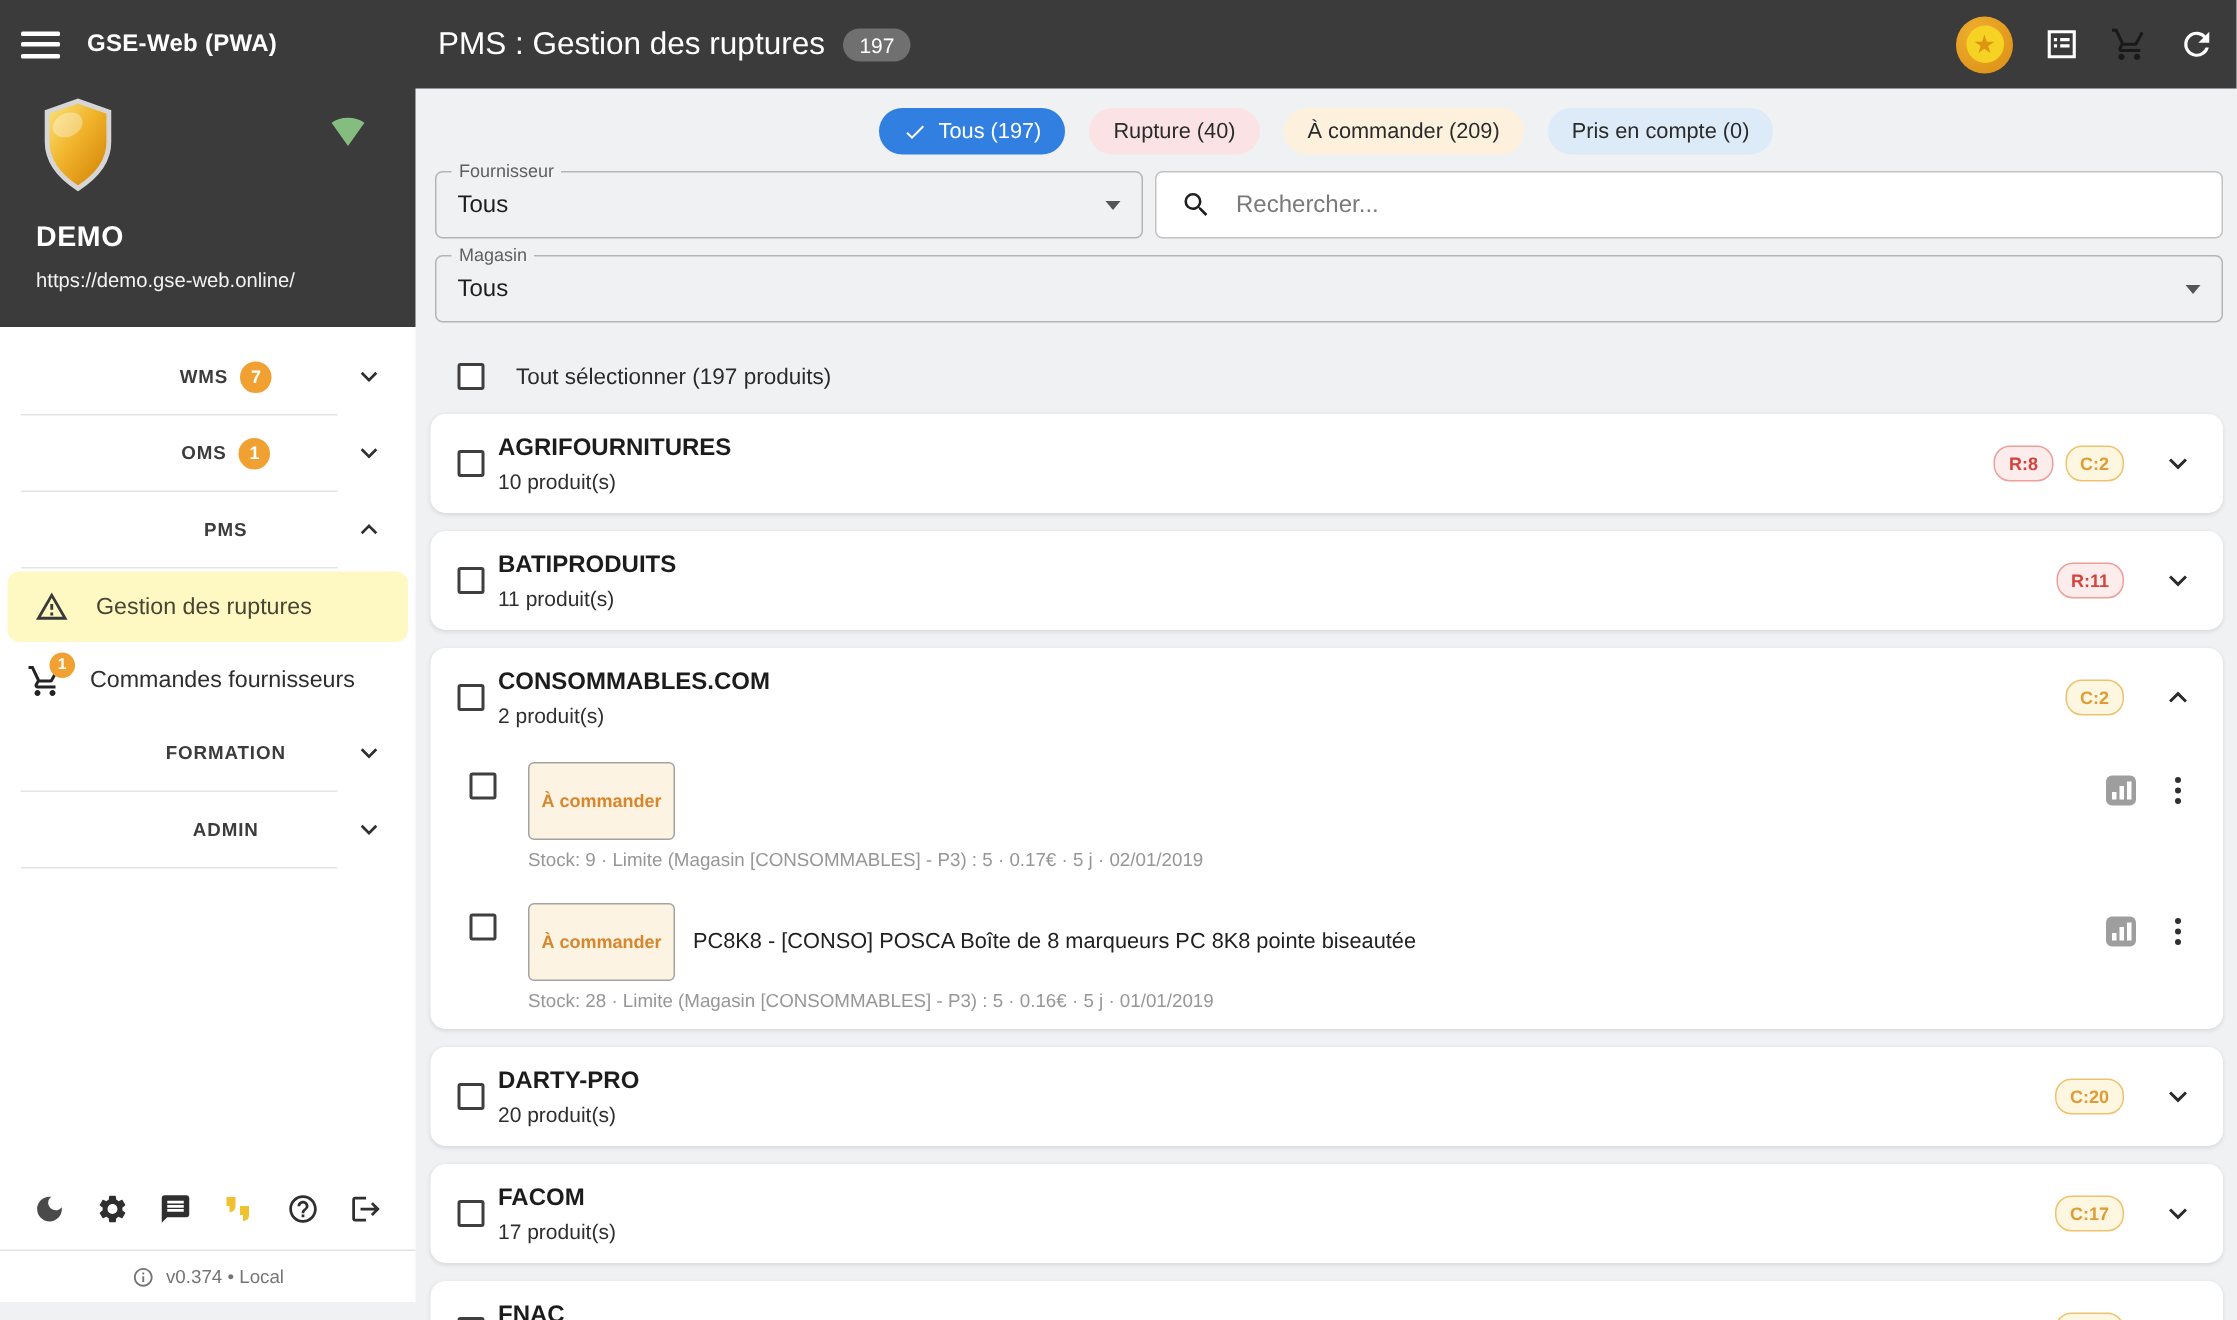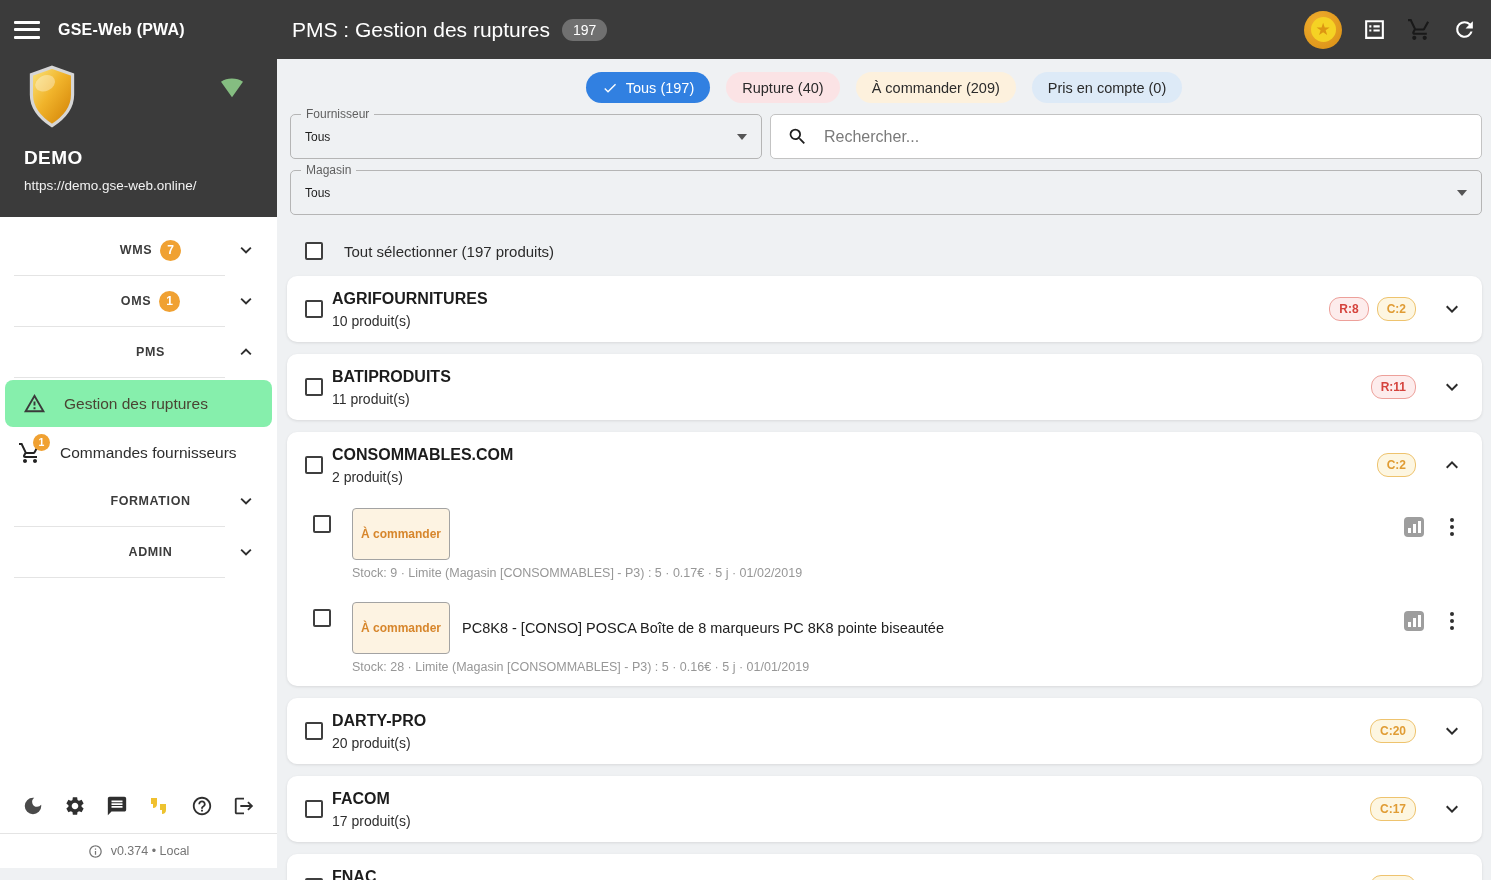--- a/index.html
+++ b/index.html
@@ -27,41 +27,41 @@
   .tenant-name { color:#fff; font-size:19px; font-weight:bold; margin-top:14px; letter-spacing:.4px; }
   .tenant-url { color:#f2f2f2; font-size:13.5px; margin-top:9px; }
   .nav { flex:1; overflow:hidden; padding-top:8px; }
   .nav-group { position:relative; height:50px; display:flex; align-items:center; justify-content:center; cursor:pointer;margin-left:24px; }
   .nav-group .ng-inner { display:flex; align-items:center; gap:8px; }
   .nav-group .ng-label { font-size:12.5px; font-weight:bold; color:#3c3c3c; letter-spacing:.6px; }
   .num-badge { min-width:21px; height:21px; border-radius:50%; background:#f0a132; color:#fff; font-size:12px; font-weight:bold; display:flex; align-items:center; justify-content:center; }
   .nav-chev { position:absolute; right:20px; top:50%; transform:translateY(-50%); display:flex; }
   .nav-div { height:1px; background:#e4e4e4; margin:0 52px 0 14px; }
   .pms-item { display:flex; align-items:center; gap:18px; height:47px; padding-left:18px; font-size:15.5px; color:#2e2e2e; cursor:pointer; }
-  .pms-item.active { background:#86efac; border-radius:8px; margin:2px 5px; color:#4a4433; }
+  .pms-item.active { background:#fef9c3; border-radius:8px; margin:2px 5px; color:#4a4433; }
   .cart-badge-wrap { position:relative; display:flex; }
   .cart-badge-wrap .mini-badge { position:absolute; top:-7px; right:-8px; min-width:17px; height:17px; border-radius:50%; background:#f0a132; color:#fff; font-size:10.5px; font-weight:bold; display:flex; align-items:center; justify-content:center; }
   .sidebar-foot { flex:0 0 auto; }
   .foot-icons { display:flex; align-items:center; justify-content:space-between; padding:14px 22px 16px 22px; }
   .foot-icons .icon-btn svg { display:block; }
   .foot-div { height:1px; background:#e4e4e4; }
   .version-row { display:flex; align-items:center; justify-content:center; gap:8px; height:34px; color:#757575; font-size:12.5px; }
 
   
   .main { position:absolute; top:59px; left:277px; width:1214px; height:821px; background:#eff1f3; overflow:hidden; }
   .chips-row { display:flex; justify-content:center; gap:16px; padding-top:13px; }
   .chip { height:31px; display:flex; align-items:center; gap:8px; padding:0 16px; border-radius:16px; font-size:14.5px; color:#2b2b2b; cursor:pointer; }
   .chip.sel { background:#3180e1; color:#fff; }
   .chip.rupture { background:#fbe3e5; }
   .chip.commander { background:#fdf1dd; }
   .chip.pris { background:#ddeaf7; }
   .filters { display:grid; grid-template-columns:472px 1fr; gap:11px 8px; padding:11px 9px 0 13px; }
   .outlined { position:relative; height:45px; border:1px solid #b5b5b5; border-radius:5px; background:transparent; display:flex; align-items:center; padding:0 14px; cursor:pointer; }
   .outlined .flabel { position:absolute; top:-8px; left:10px; background:#eff1f3; padding:0 5px; font-size:12px; color:#5f5f5f; }
-  .outlined .fvalue { font-size:12px; color:#1d1d1d; }
+  .outlined .fvalue { font-size:16px; color:#1d1d1d; }
   .outlined .sel-arrow { position:absolute; right:14px; top:50%; transform:translateY(-50%); width:0; height:0; border-left:5px solid transparent; border-right:5px solid transparent; border-top:6px solid #555; }
   .outlined.full { grid-column:1 / span 2; }
   .searchbox { height:45px; background:#fff; border:1px solid #c3c3c3; border-radius:5px; display:flex; align-items:center; gap:16px; padding:0 16px; }
   .searchbox input { border:none; outline:none; flex:1; font-size:16px; font-family:"Liberation Sans",sans-serif; color:#333; background:transparent; }
   .searchbox input::placeholder { color:#7a7a7a; }
 
   .select-all-row { display:flex; align-items:center; gap:21px; padding:27px 0 0 28px; font-size:15px; color:#2b2b2b; }
   .cb { width:18px; height:18px; border:2px solid #3f3f3f; border-radius:2px; background:#fff; flex:0 0 auto; cursor:pointer; }
 
   .cards { padding:16px 9px 0 10px; display:flex; flex-direction:column; gap:12px; }
@@ -366,21 +366,21 @@
             </svg>
         </button>
       </div>
 
       <div class="product-row">
         <span class="cb"></span>
         <div class="prod-main">
           <div class="prod-line1">
             <span class="status-badge">À commander</span>
           </div>
-          <div class="prod-stats">Stock: 9 · Limite (Magasin [CONSOMMABLES] - P3) : 5 · 0.17€ · 5 j · 01/02/2019</div>
+          <div class="prod-stats">Stock: 9 · Limite (Magasin [CONSOMMABLES] - P3) : 5 · 0.17€ · 5 j · 02/01/2019</div>
         </div>
         <div class="prod-actions">
           <button class="chart-btn">
               <i style="height:5px"></i>
               <i style="height:9px"></i>
               <i style="height:12px"></i>
             </button>
           <button class="kebab">
               <i></i>
               <i></i>

